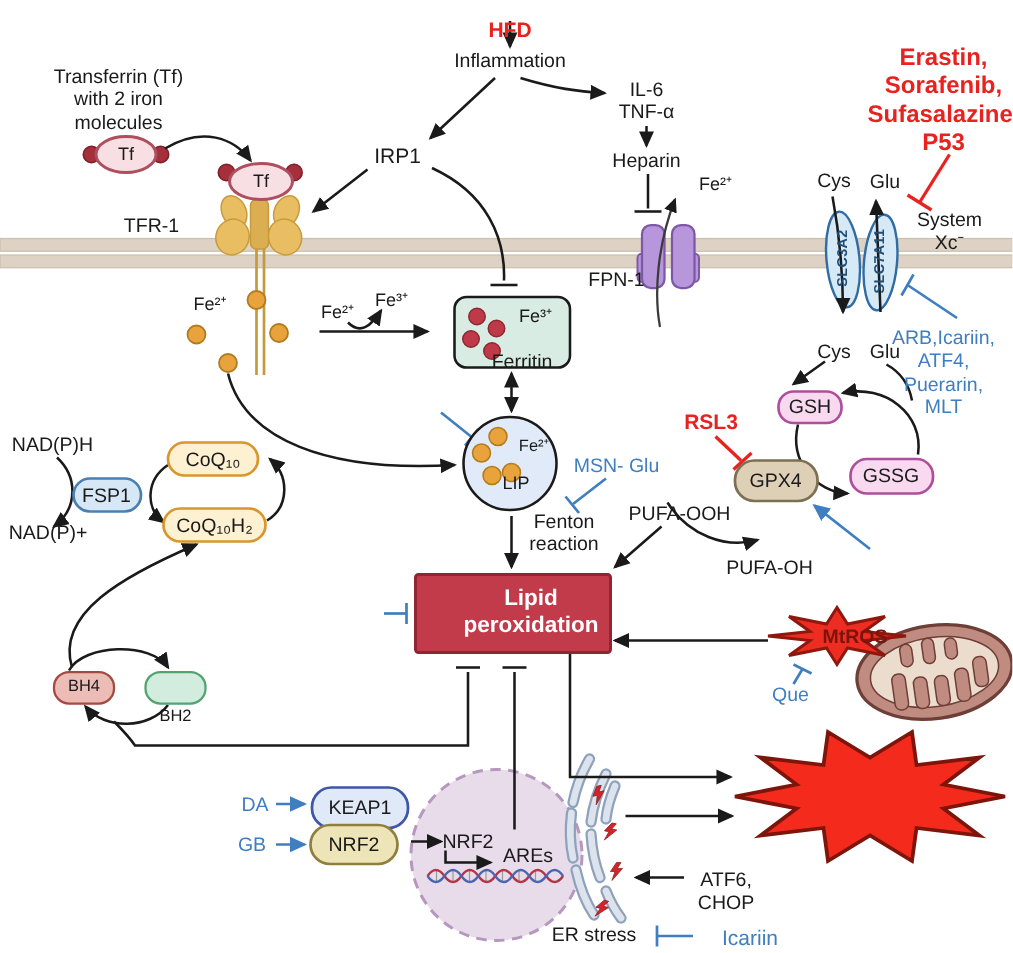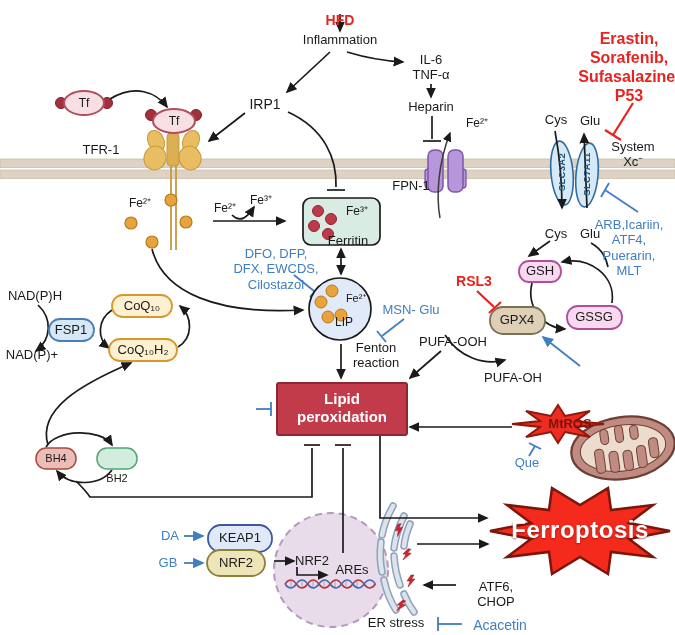--- a/index.html
+++ b/index.html
@@ -4,21 +4,21 @@
 <style>
   :root{ --red:#e8231f; --blue:#3f7ec0; --ink:#1a1a1a; }
   html,body{margin:0;padding:0;background:#fff;}
   #canvas{position:relative;width:675px;height:635px;background:#fff;overflow:hidden;
           font-family:"Liberation Sans",sans-serif;}
   #shapes{position:absolute;left:0;top:0;}
   .lbl{position:absolute;transform:translate(-50%,-50%);text-align:center;white-space:pre-line;
        font:13px "Liberation Sans",sans-serif;color:var(--ink);line-height:1.18;pointer-events:none;}
   .red{color:var(--red);font-weight:bold;}
   .blue{color:var(--blue);font-weight:normal;}
-  .white{color:#fff;font-weight:bold;}
+  .white{color:#fff;font-weight:bold;margin-left:12px;}
   .dkred{color:#7a150c;font-weight:bold;}
   .s11{font-size:11px}.s12{font-size:12px}.s135{font-size:16px}.s14{font-size:14px}
   .s15{font-size:15px}.s24{font-size:24px;letter-spacing:.5px}
   .vert{transform:translate(-50%,-50%) rotate(-90deg);font-size:9.5px;font-weight:bold;
         color:#1f4e79;letter-spacing:.3px;white-space:nowrap;}
   .star-label{text-shadow:0 1px 2px rgba(90,10,5,.55);}
   svg .k{stroke:var(--ink);stroke-width:1.7;fill:none;}
   svg .b{stroke:var(--blue);stroke-width:1.8;fill:none;}
   svg .r{stroke:var(--red);stroke-width:2.2;fill:none;}
 </style>
@@ -237,32 +237,32 @@
 </svg>
 
 <div class="lbl red s14" style="left:340px;top:20px">HFD</div>
 <div class="lbl" style="left:340px;top:40px">Inflammation</div>
 <div class="lbl" style="left:431px;top:67px">IL-6
 TNF-α</div>
 <div class="lbl" style="left:431px;top:107px">Heparin</div>
 <div class="lbl s12" style="left:477px;top:123px">Fe²⁺</div>
 <div class="lbl" style="left:411px;top:186px">FPN-1</div>
 
+<div class="lbl" style="left:79px;top:66px">Transferrin (Tf)
+with 2 iron
+molecules</div>
 <div class="lbl s12" style="left:84px;top:103px">Tf</div>
 <div class="lbl s12" style="left:174px;top:121px">Tf</div>
 <div class="lbl" style="left:101px;top:150px">TFR-1</div>
 <div class="lbl s14" style="left:265px;top:104px">IRP1</div>
 <div class="lbl s12" style="left:140px;top:203px">Fe²⁺</div>
 <div class="lbl s12" style="left:225px;top:208px">Fe²⁺</div>
 <div class="lbl s12" style="left:261px;top:200px">Fe³⁺</div>
 <div class="lbl s12" style="left:357px;top:211px">Fe³⁺</div>
 <div class="lbl" style="left:348px;top:241px">Ferritin</div>
-<div class="lbl blue" style="left:276px;top:269px">DFO, DFP,
-DFX, EWCDS,
-Cilostazol</div>
 <div class="lbl s11" style="left:356px;top:298px">Fe²⁺</div>
 <div class="lbl s12" style="left:344px;top:322px">LIP</div>
 <div class="lbl blue" style="left:411px;top:310px">MSN- Glu</div>
 <div class="lbl" style="left:376px;top:355px">Fenton
 reaction</div>
 
 <div class="lbl red s135" style="left:629px;top:68px">Erastin,
 Sorafenib,
 Sufasalazine,
 P53</div>
@@ -292,27 +292,26 @@
 <div class="lbl" style="left:32px;top:355px">NAD(P)+</div>
 <div class="lbl" style="left:71px;top:330px">FSP1</div>
 <div class="lbl" style="left:142px;top:306px">CoQ₁₀</div>
 <div class="lbl" style="left:143px;top:350px">CoQ₁₀H₂</div>
 <div class="lbl s11" style="left:56px;top:458px">BH4</div>
 <div class="lbl s11" style="left:117px;top:478px">BH2</div>
 
 <div class="lbl dkred" style="left:570px;top:424px">MtROS</div>
 <div class="lbl blue" style="left:527px;top:463px">Que</div>
 
-<div class="lbl white s24 star-label" style="left:580px;top:530px">Ferroptosis</div>
 
 <div class="lbl blue" style="left:170px;top:536px">DA</div>
 <div class="lbl blue" style="left:168px;top:563px">GB</div>
 <div class="lbl" style="left:240px;top:538px">KEAP1</div>
 <div class="lbl" style="left:236px;top:563px">NRF2</div>
 <div class="lbl" style="left:312px;top:561px">NRF2</div>
 <div class="lbl" style="left:352px;top:570px">AREs</div>
 
-<div class="lbl" style="left:496px;top:594px">ATF6,
+<div class="lbl" style="left:484px;top:594px">ATF6,
 CHOP</div>
 <div class="lbl" style="left:396px;top:623px">ER stress</div>
-<div class="lbl blue s14" style="left:500px;top:625px">Acacetin</div>
+<div class="lbl blue s14" style="left:500px;top:625px">Icariin</div>
 
 </div>
 
 </body></html>

